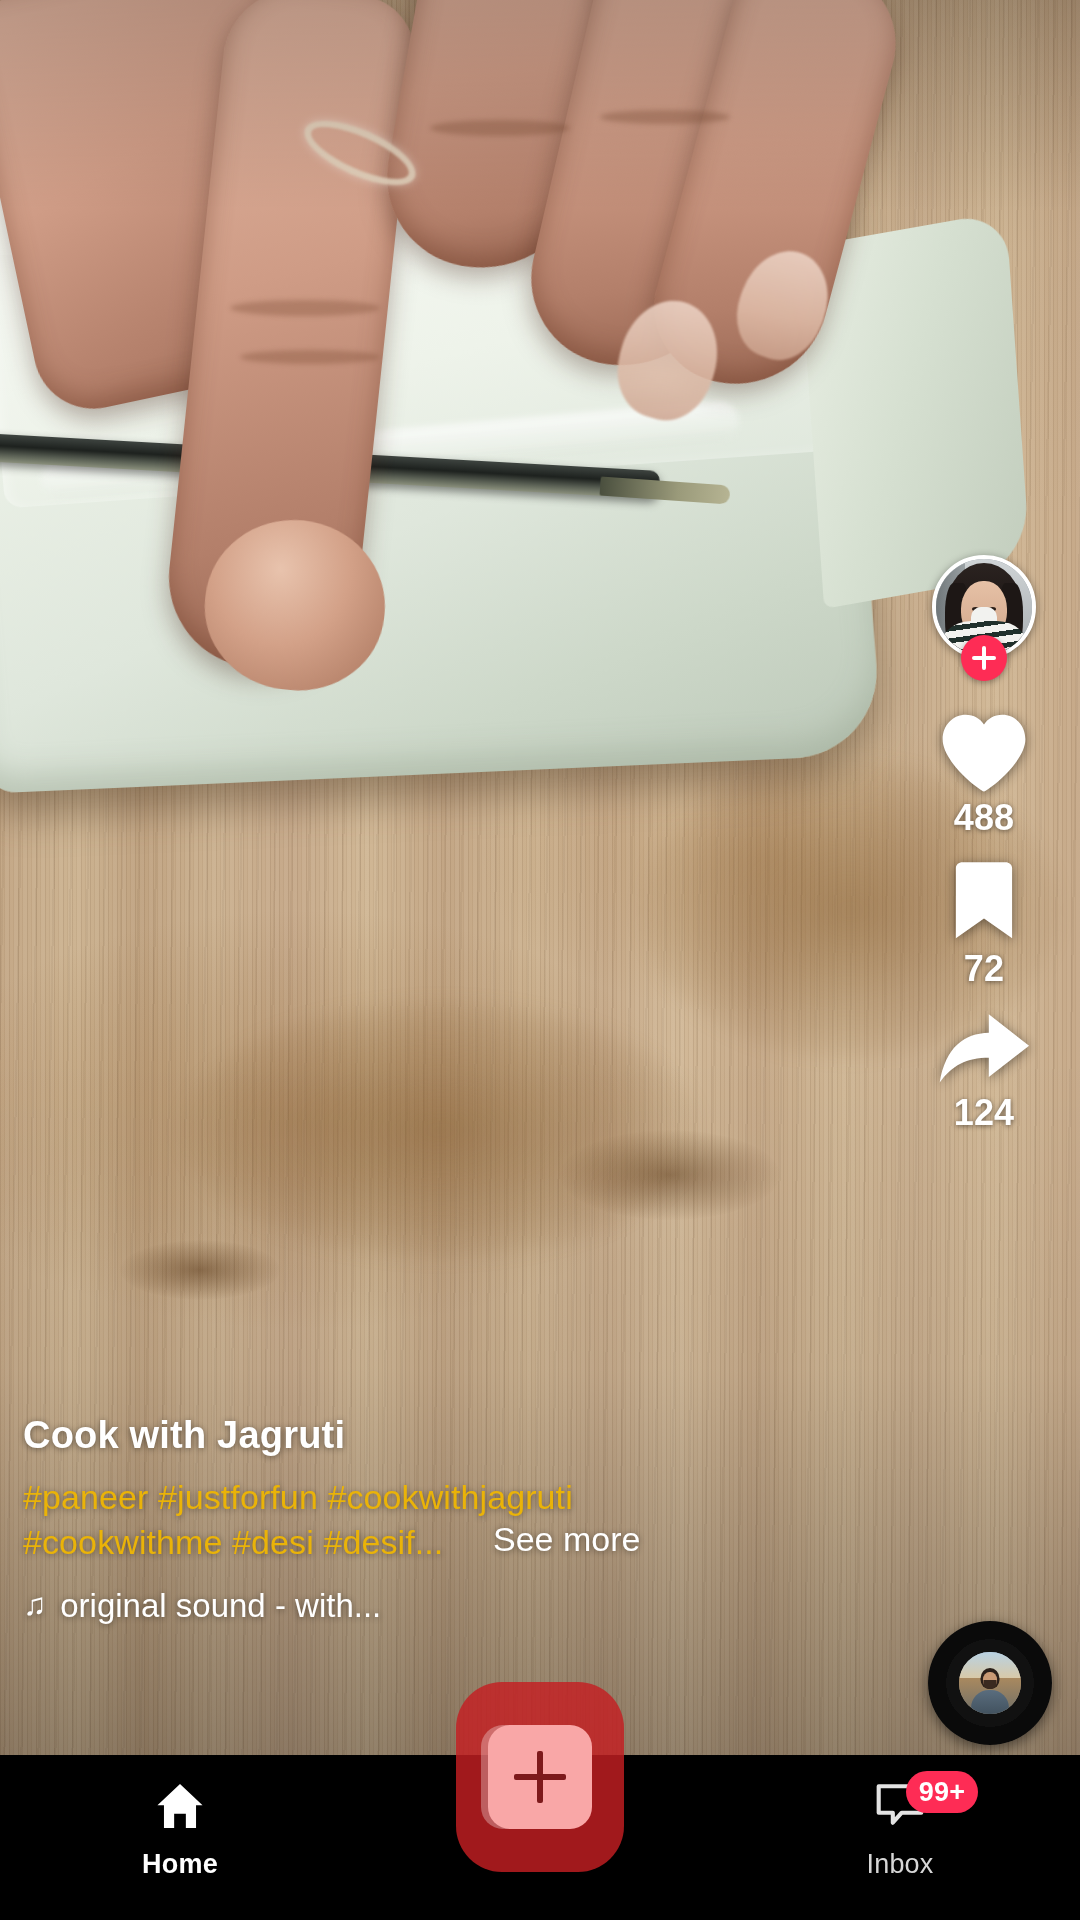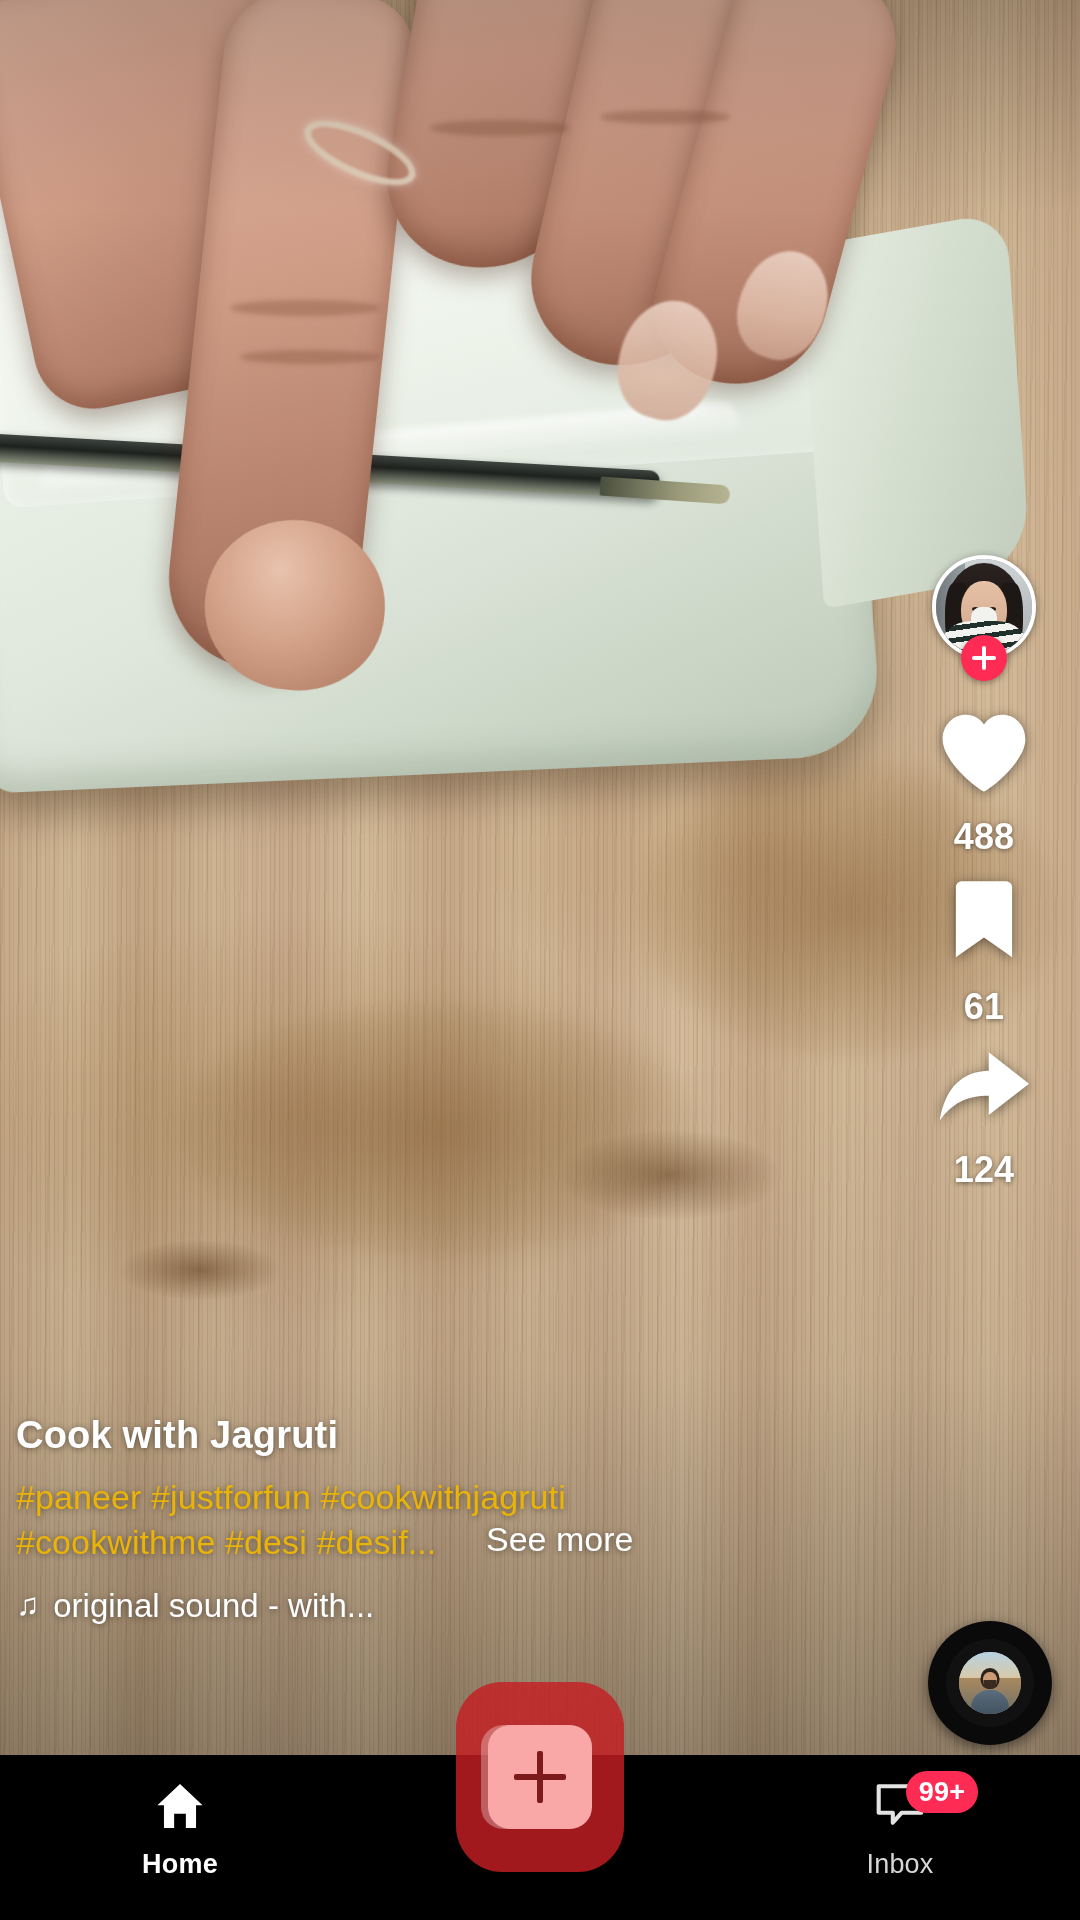--- a/index.html
+++ b/index.html
@@ -201,21 +201,21 @@
   .rail-item {
     display:flex; flex-direction:column; align-items:center;
     margin-bottom:20px;
     cursor:pointer;
   }
   .rail-count {
     color:#fff;
     font-size:36px;
     font-weight:700;
     line-height:1.15;
-    margin-top:19px;
+    margin-top:0;
     text-shadow:0 1px 5px rgba(0,0,0,0.5);
     letter-spacing:0.2px;
   }
   .icon-wrap { position:relative; filter:drop-shadow(0 2px 6px rgba(0,0,0,0.45)); }
 
   
   .avatar-block { position:relative; margin-bottom:52px; cursor:pointer; }
   .avatar {
     width:104px; height:104px;
     border-radius:50%;
@@ -294,21 +294,21 @@
   .di-sky { position:absolute; left:0; top:0; width:100%; height:42%; background:linear-gradient(180deg,#b9d2e3,#d8c9a8); }
   .di-ground { position:absolute; left:0; bottom:0; width:100%; height:58%; background:linear-gradient(180deg,#a9895f,#6f6f68); }
   .di-head { position:absolute; left:50%; transform:translateX(-50%); top:16px; width:19px; height:21px; background:#2b201a; border-radius:50% 50% 45% 45%; }
   .di-face { position:absolute; left:50%; transform:translateX(-50%); top:20px; width:14px; height:16px; background:#c99a74; border-radius:46%; }
   .di-beard { position:absolute; left:50%; transform:translateX(-50%); top:28px; width:13px; height:9px; background:#3a2a20; border-radius:0 0 50% 50%; }
   .di-torso { position:absolute; left:50%; transform:translateX(-50%); bottom:0; width:38px; height:24px; background:linear-gradient(180deg,#5a6d7e,#42525f); border-radius:18px 18px 0 0; }
 
   
   .caption {
     position:absolute;
-    left:16px; bottom:295px;
+    left:23px; bottom:295px;
     width:660px;
     text-shadow:0 1px 6px rgba(0,0,0,0.45);
   }
   .username {
     color:#fff;
     font-size:38px;
     font-weight:700;
     margin-bottom:18px;
     letter-spacing:0.2px;
     cursor:pointer;
@@ -492,21 +492,21 @@
       <div class="rail-count">488</div>
     </div>
 
 
     <div class="rail-item">
       <div class="icon-wrap">
         <svg width="74" height="86" viewBox="0 0 20 23" aria-hidden="true">
           <path d="M2.4 2.6C2.4 1.6 3.2 1 4.2 1h11.6c1 0 1.8 0.7 1.8 1.6V21.6L10 16.2 2.4 21.6z" fill="#ffffff"></path>
         </svg>
       </div>
-      <div class="rail-count">61</div>
+      <div class="rail-count">72</div>
     </div>
 
     <div class="rail-item">
       <div class="icon-wrap">
         <svg width="96" height="78" viewBox="0 0 26 21" aria-hidden="true">
           <path d="M14.3 1.1v5.0C7.6 6.3 2.6 10.0 1.0 19.6c3.3-4.6 7.3-6.7 13.3-6.7v5.2L25.2 9.6z" fill="#ffffff"></path>
         </svg>
       </div>
       <div class="rail-count">124</div>
     </div>

